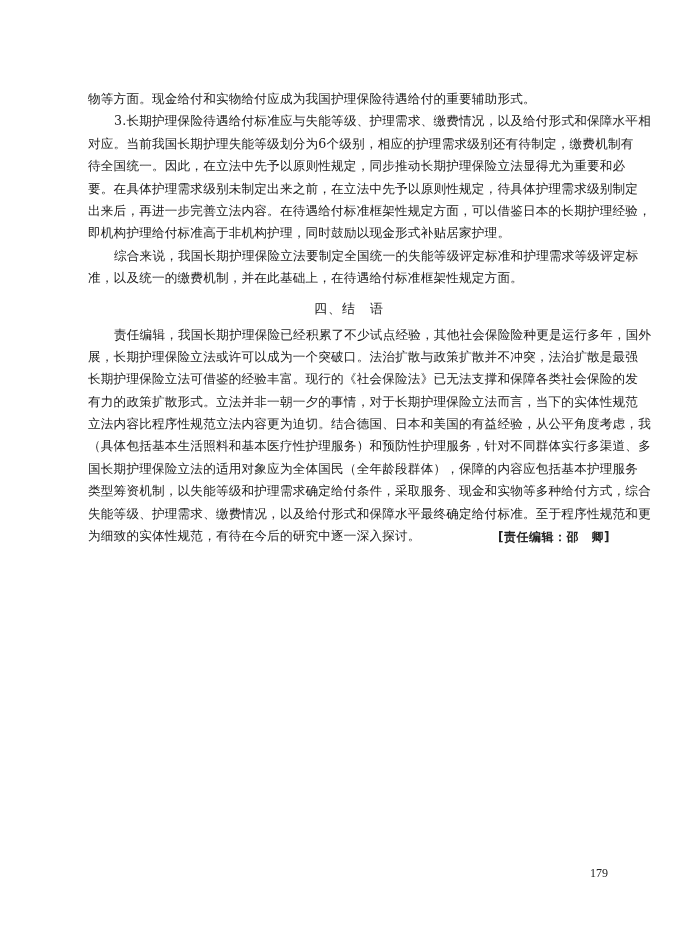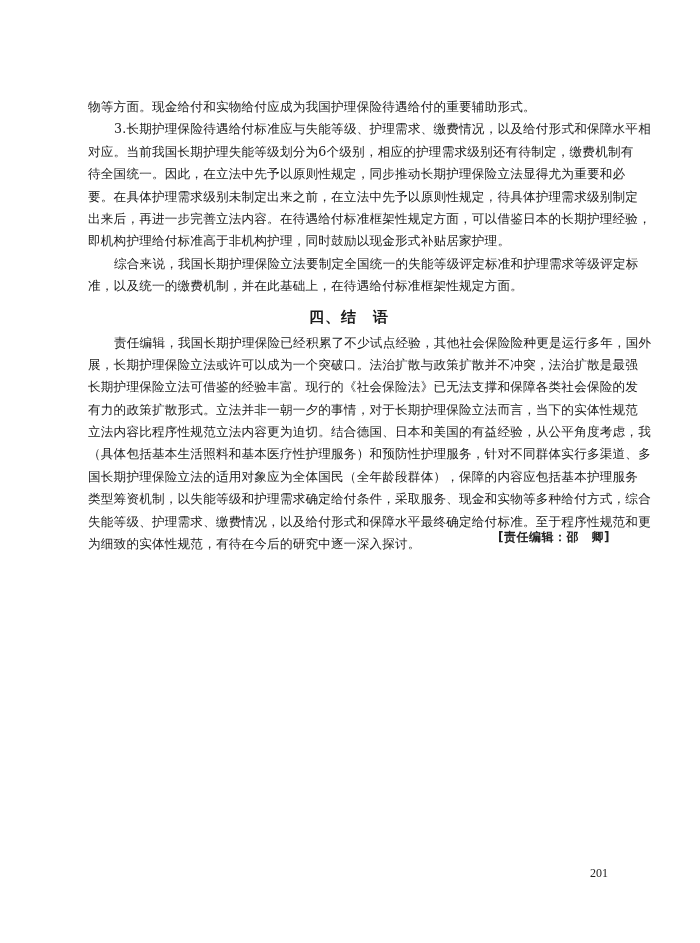--- a/index.html
+++ b/index.html
@@ -11,42 +11,42 @@
       width: 700px;
       height: 943px;
       position: relative;
       overflow: hidden;
       font-family: "DejaVu Serif", "Liberation Serif", serif;
       color: #1a1a1a;
     }
     .page {
       position: absolute;
       left: 88px;
-      top: 96px;
+      top: 88px;
       width: 522px;
     }
     .line {
       font-size: 12.6px;
       line-height: 22.4px;
       height: 22.4px;
       white-space: nowrap;
       text-align: justify;
       text-align-last: justify;
       letter-spacing: 0.2px;
     }
     .line.last {
       text-align-last: left;
     }
     .line.indent {
       padding-left: 26px;
     }
     .section-heading {
       font-family: "DejaVu Sans", "Liberation Sans", sans-serif;
-      font-weight: bold;
-      font-size: 15px;
+      font-weight: normal;
+      font-size: 13px;
       text-align: center;
       height: 30px;
       line-height: 30px;
       margin-top: 4px;
       letter-spacing: 1px;
     }
     .editor {
       position: absolute;
       right: 90px;
       top: 529px;
@@ -99,13 +99,13 @@
     <div class="line">（具体包括基本生活照料和基本医疗性护理服务）和预防性护理服务，针对不同群体实行多渠道、多</div>
     <div class="line">国长期护理保险立法的适用对象应为全体国民（全年龄段群体），保障的内容应包括基本护理服务</div>
     <div class="line">类型筹资机制，以失能等级和护理需求确定给付条件，采取服务、现金和实物等多种给付方式，综合</div>
     <div class="line">失能等级、护理需求、缴费情况，以及给付形式和保障水平最终确定给付标准。至于程序性规范和更</div>
     <div class="line last">为细致的实体性规范，有待在今后的研究中逐一深入探讨。</div>
   </div>
 </div>
 
 <div class="editor">[责任编辑：邵　卿]</div>
 
-<div class="page-number">201</div>
+<div class="page-number">179</div>
 
 </body></html>

